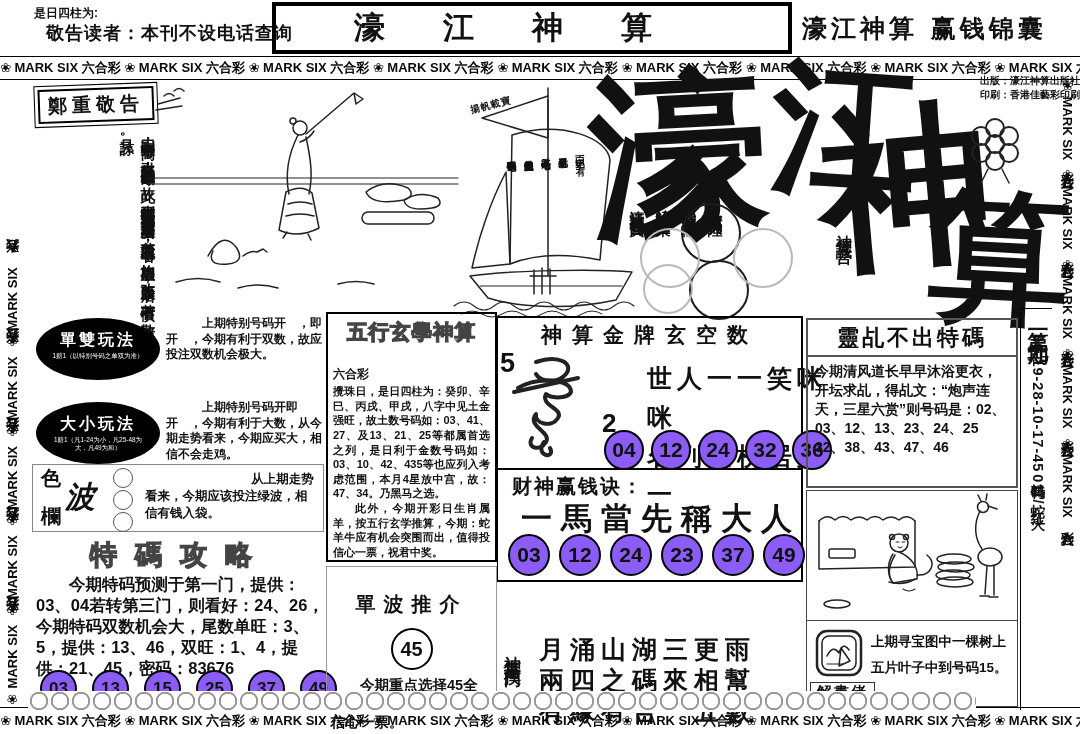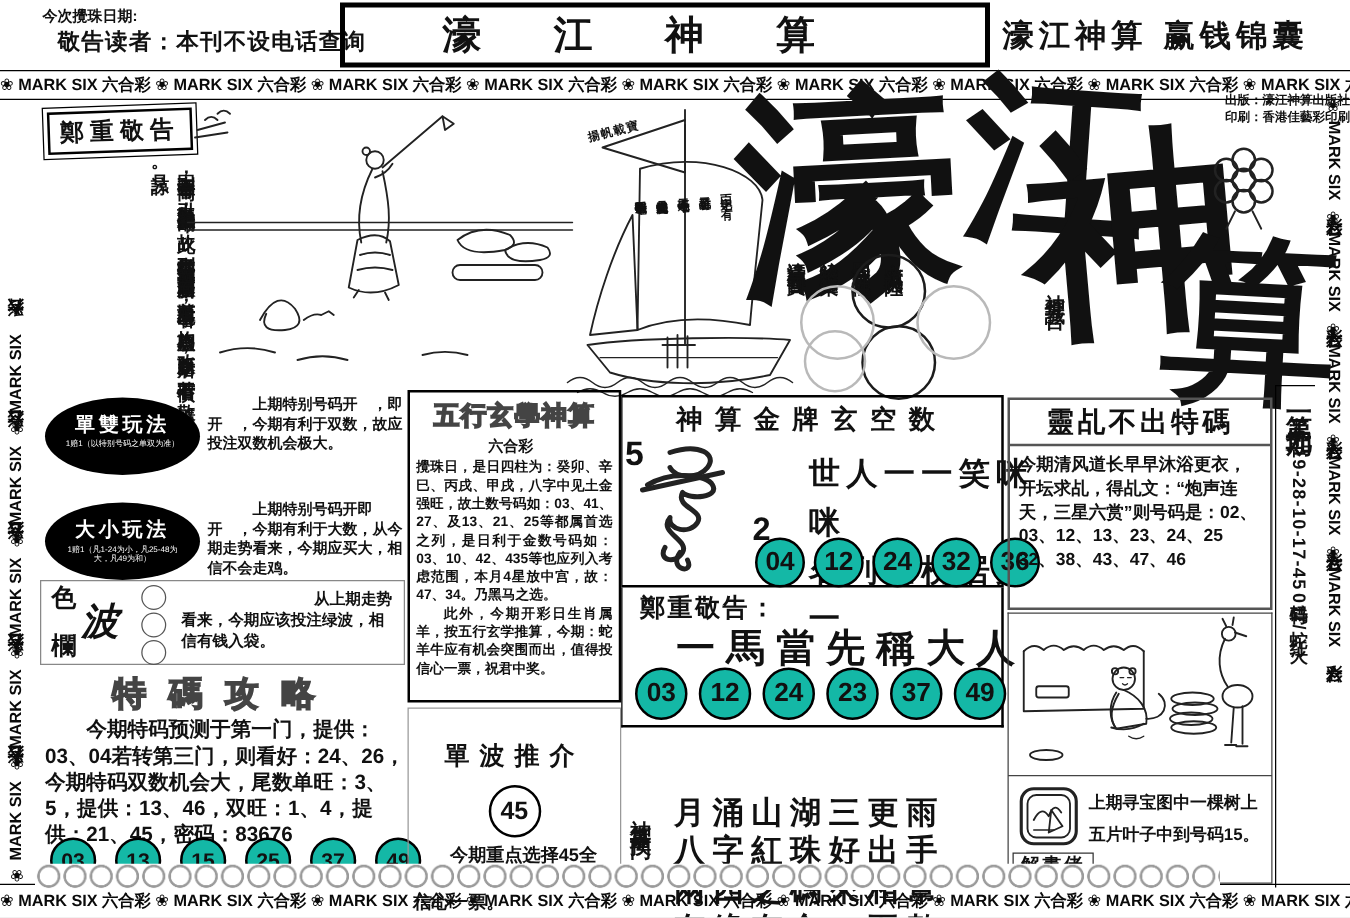--- a/index.html
+++ b/index.html
@@ -43,35 +43,35 @@
   .sebo-box{left:32px;top:464px;width:290px;height:66px;border:1px solid #888;}
   .sebo-c1{left:8px;top:0px;font-size:20px;font-weight:700;}
   .sebo-c2{left:32px;top:12px;font-size:30px;font-weight:800;font-style:italic;}
   .sebo-c3{left:8px;top:38px;font-size:20px;font-weight:700;}
   .sebo-circles{left:80px;top:3px;display:flex;flex-direction:column;gap:2px;}
   .sebo-circles span{width:18px;height:18px;border:1.5px solid #555;border-radius:50%;}
   .sebo-text{left:112px;top:6px;width:172px;font-size:12.5px;font-weight:800;line-height:1.35;text-indent:8.5em;}
   .temacode-title{left:40px;top:537px;width:280px;text-align:center;font-size:27px;font-weight:900;letter-spacing:18px;}
   .temacode-body{left:36px;top:574px;width:288px;font-size:16.5px;font-weight:800;line-height:1.28;text-indent:2em;}
   .num-row{display:flex;}
-  .num-c{border:2px solid #000;border-radius:50%;display:flex;align-items:center;justify-content:center;font-weight:800;background:#14b8a6;}
+  .num-c{border:2px solid #000;border-radius:50%;display:flex;align-items:center;justify-content:center;font-weight:800;background:#8b5cf6;}
   .temacode-nums{left:40px;top:670px;gap:15px;}
   .temacode-nums .num-c{width:33px;height:33px;font-size:17px;}
 
   
   .boat-svg{left:450px;top:80px;}
   .boat-flag-text{left:470px;top:99px;font-size:9.5px;font-weight:800;transform:rotate(-14deg);letter-spacing:1px;}
   .boat-poem{left:506px;top:152px;height:134px;width:86px;writing-mode:vertical-rl;
       font-size:9.5px;font-weight:700;line-height:1.7;transform:rotate(-3deg);}
   .boat-poem div{margin:0 1px;}
 
   
   .wuxing-box{left:326px;top:312px;width:171px;height:250px;border:2px solid #000;padding:3px 5px;box-sizing:border-box;}
   .wuxing-title{text-align:center;font-size:20.5px;font-weight:900;letter-spacing:1px;margin-top:1px;}
-  .wuxing-tag{text-align:center;font-size:12px;font-weight:800;margin:3px 6px 0 0;}
+  .wuxing-tag{text-align:left;font-size:12px;font-weight:800;margin:20px 6px 0 0;}
   .wuxing-body{font-size:11px;font-weight:700;line-height:1.33;text-align:justify;margin-top:1px;}
   .wuxing-body2{text-indent:2em;font-family:Liberation Mono, monospace;}
 
   
   .danbo-box{left:326px;top:566px;width:171px;height:140px;border:1px solid #999;padding:4px;box-sizing:border-box;}
   .danbo-title{text-align:center;font-size:20px;font-weight:900;letter-spacing:8px;margin-top:20px;}
   .danbo-circle{width:38px;height:38px;border:2px solid #000;border-radius:50%;margin:10px auto 6px auto;
       display:flex;align-items:center;justify-content:center;font-size:20px;font-weight:800;}
   .danbo-body{font-size:14.5px;font-weight:800;line-height:1.28;text-indent:2em;}
 
@@ -95,21 +95,21 @@
   .xk-scribble{left:8px;top:34px;}
   .xk-n5{left:2px;top:30px;font-size:27px;font-weight:900;}
   .xk-n2{left:104px;top:90px;font-size:26px;font-weight:900;}
   .xk-lines{left:112px;top:42px;width:190px;font-size:25px;font-weight:800;letter-spacing:5px;line-height:1.55;margin-left:37px;}
   .xk-nums{left:106px;top:112px;gap:7px;}
   .xk-nums .num-c{width:36px;height:36px;font-size:21px;border-width:2.5px;}
 
   
   .caishen-box{left:497px;top:470px;width:306px;height:112px;border:2px solid #000;border-left-width:1px;border-top:none;box-sizing:border-box;}
   .cs-title{left:14px;top:3px;font-size:20px;font-weight:900;letter-spacing:2px;}
-  .cs-line{left:0;top:28px;width:100%;text-align:left;font-size:31px;font-weight:900;letter-spacing:9px;padding-left:43px;}
+  .cs-line{left:0;top:28px;width:100%;text-align:right;font-size:31px;font-weight:900;letter-spacing:9px;}
   .cs-nums{left:10px;top:64px;gap:9px;}
   .cs-nums .num-c{width:38px;height:38px;font-size:21px;border-width:2.5px;}
 
   
   .momen{left:497px;top:600px;width:306px;height:122px;margin-top:36px;}
   .momen-label{left:4px;top:6px;height:112px;writing-mode:vertical-rl;font-size:17px;font-weight:900;letter-spacing:4px;}
   .momen-poem{left:42px;top:-2px;width:262px;font-size:25px;font-weight:800;letter-spacing:6px;line-height:31px;white-space:nowrap;}
 
   
   .lingji-box{left:806px;top:318px;width:212px;height:170px;border:2px solid #555;box-sizing:border-box;}
@@ -130,21 +130,21 @@
   
   .scallops{left:28px;top:691px;width:948px;height:21px;
       background-image:radial-gradient(circle 9px at 11px 10px,#fff 7px,#9a9a9a 7.5px,#9a9a9a 9px,#fff 9.5px);
       background-size:21px 21px;background-repeat:repeat-x;}
 </style>
 </head>
 <body>
 
 <div class="page">
 
-  <div class="abs hdr-date">今次攪珠日期:</div>
+  <div class="abs hdr-date">是日四柱为:</div>
   <div class="abs hdr-notice">敬告读者：本刊不设电话查询</div>
   <div class="abs masthead-box serif">濠江神算</div>
   <div class="abs hdr-slogan serif">濠江神算 赢钱锦囊</div>
 
   <div class="abs strip strip-top">❀ MARK SIX 六合彩  ❀ MARK SIX 六合彩  ❀ MARK SIX 六合彩  ❀ MARK SIX 六合彩  ❀ MARK SIX 六合彩  ❀ MARK SIX 六合彩  ❀ MARK SIX 六合彩  ❀ MARK SIX 六合彩  ❀ MARK SIX 六合彩</div>
   <div class="abs strip strip-left">❀ MARK SIX 六合彩  ❀ MARK SIX 六合彩  ❀ MARK SIX 六合彩  ❀ MARK SIX 六合彩  ❀ MARK SIX 六合彩</div>
   <div class="abs strip strip-right">❀ MARK SIX 六合彩  ❀ MARK SIX 六合彩  ❀ MARK SIX 六合彩  ❀ MARK SIX 六合彩  ❀ MARK SIX 六合彩</div>
   <div class="abs strip strip-bottom">❀ MARK SIX 六合彩  ❀ MARK SIX 六合彩  ❀ MARK SIX 六合彩  ❀ MARK SIX 六合彩  ❀ MARK SIX 六合彩  ❀ MARK SIX 六合彩  ❀ MARK SIX 六合彩  ❀ MARK SIX 六合彩  ❀ MARK SIX 六合彩</div>
 
   <div class="abs notice-title serif">鄭重敬告</div>
@@ -293,37 +293,36 @@
     <div class="abs num-row xk-nums">
       <span class="num-c">04</span>
       <span class="num-c">12</span>
       <span class="num-c">24</span>
       <span class="num-c">32</span>
       <span class="num-c">36</span>
     </div>
   </div>
 
   <div class="abs caishen-box">
-    <div class="abs cs-title">鄭重敬告：</div>
+    <div class="abs cs-title">财神赢钱诀：</div>
     <div class="abs cs-line serif">一馬當先稱大人</div>
     <div class="abs num-row cs-nums">
       <span class="num-c">03</span>
       <span class="num-c">12</span>
       <span class="num-c">24</span>
       <span class="num-c">23</span>
       <span class="num-c">37</span>
       <span class="num-c">49</span>
     </div>
   </div>
 
   <div class="abs momen">
     <div class="abs momen-label">神算子摸門</div>
     <div class="abs momen-poem serif">
       <div>月涌山湖三更雨</div>
-      <div>八字紅珠好出手</div>
       <div>兩四之碼來相幫</div>
       <div>有緣有合一五數</div>
     </div>
   </div>
 
   <div class="abs lingji-box">
     <div class="lingji-title serif">靈乩不出特碼</div>
     <div class="lingji-body">今期清风道长早早沐浴更衣，开坛求乩，得乩文：“炮声连天，三星六赏”则号码是：02、03、12、13、23、24、25 32、38、43、47、46</div>
   </div>
 

